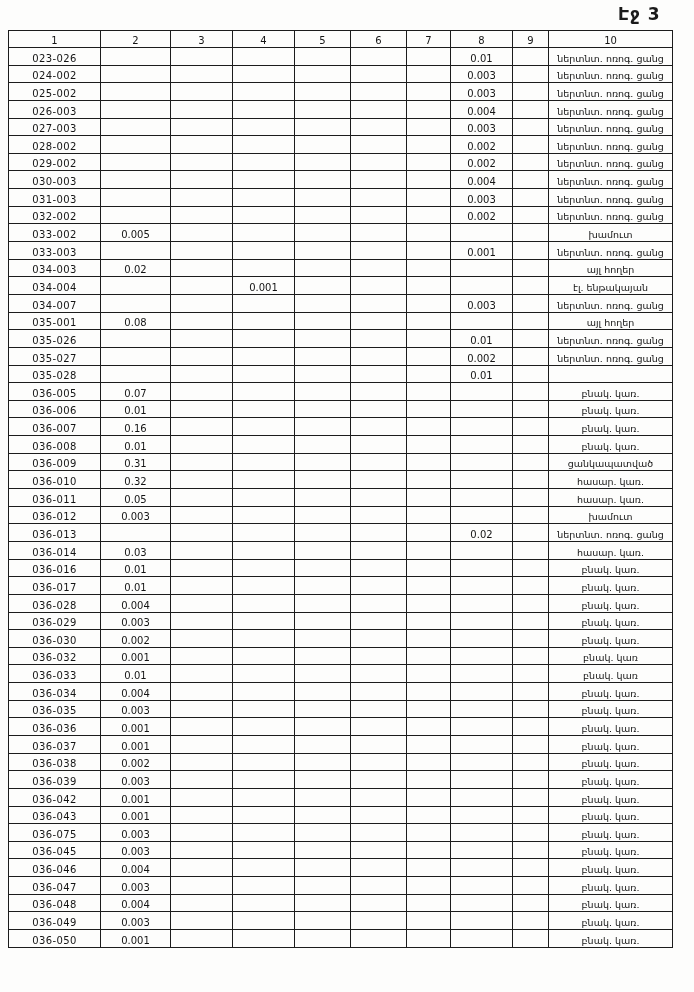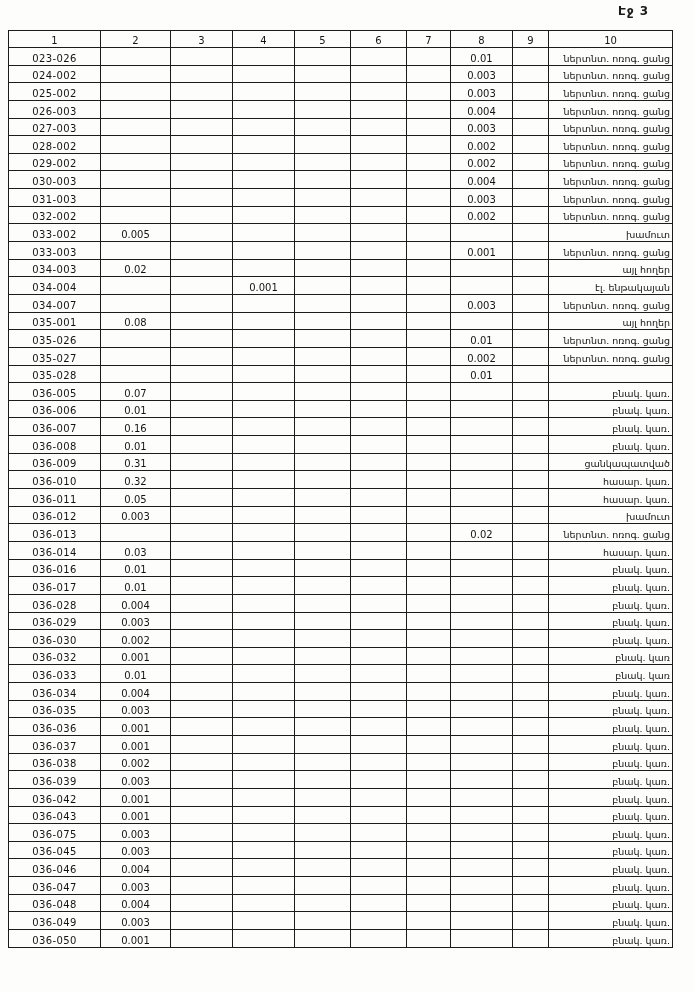--- a/index.html
+++ b/index.html
@@ -6,42 +6,42 @@
   .page{
     position:relative;
     width:694px;height:992px;
     background:#fdfdfc;
     font-family:"DejaVu Sans",sans-serif;
     color:#111;
     overflow:hidden;
   }
   .page-label{
     position:absolute;top:4px;left:618px;
-    font-size:12px;font-weight:bold;letter-spacing:1px;color:#1a1a1a;
+    font-size:17px;font-weight:bold;letter-spacing:1px;color:#1a1a1a;
   }
   table.scan-table{
     position:absolute;left:8px;top:30px;
     border-collapse:collapse;table-layout:fixed;
     font-size:10px;color:#141414;
   }
   table.scan-table th, table.scan-table td{
     border:1px solid #1c1c1c;
     vertical-align:bottom;
     padding:0 2px 1px 2px;
     overflow:hidden;
     white-space:nowrap;
     line-height:11px;
   }
   thead tr{height:17px;}
   tbody tr{height:17.65px;}
   th{font-weight:normal;text-align:center;font-size:10px;}
   td.c1{text-align:center;letter-spacing:.4px;}
   td.c2,td.c4,td.c8{text-align:center;}
   td.c10{
-    text-align:right;font-size:9.5px;position:relative;overflow:visible;
+    text-align:center;font-size:9.5px;position:relative;overflow:visible;
   }
 </style>
 </head>
 <body>
 
 <div class="page">
   <div class="page-label">Էջ 3</div>
 
   <table class="scan-table">
     <colgroup>

